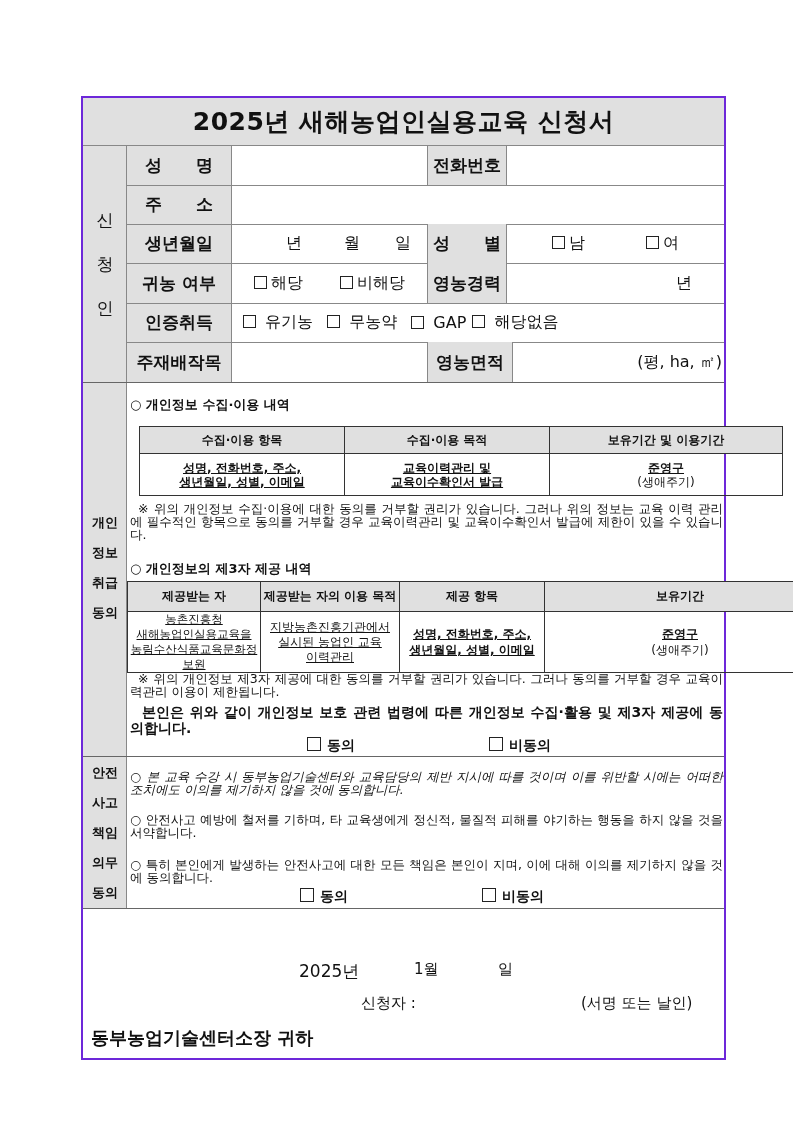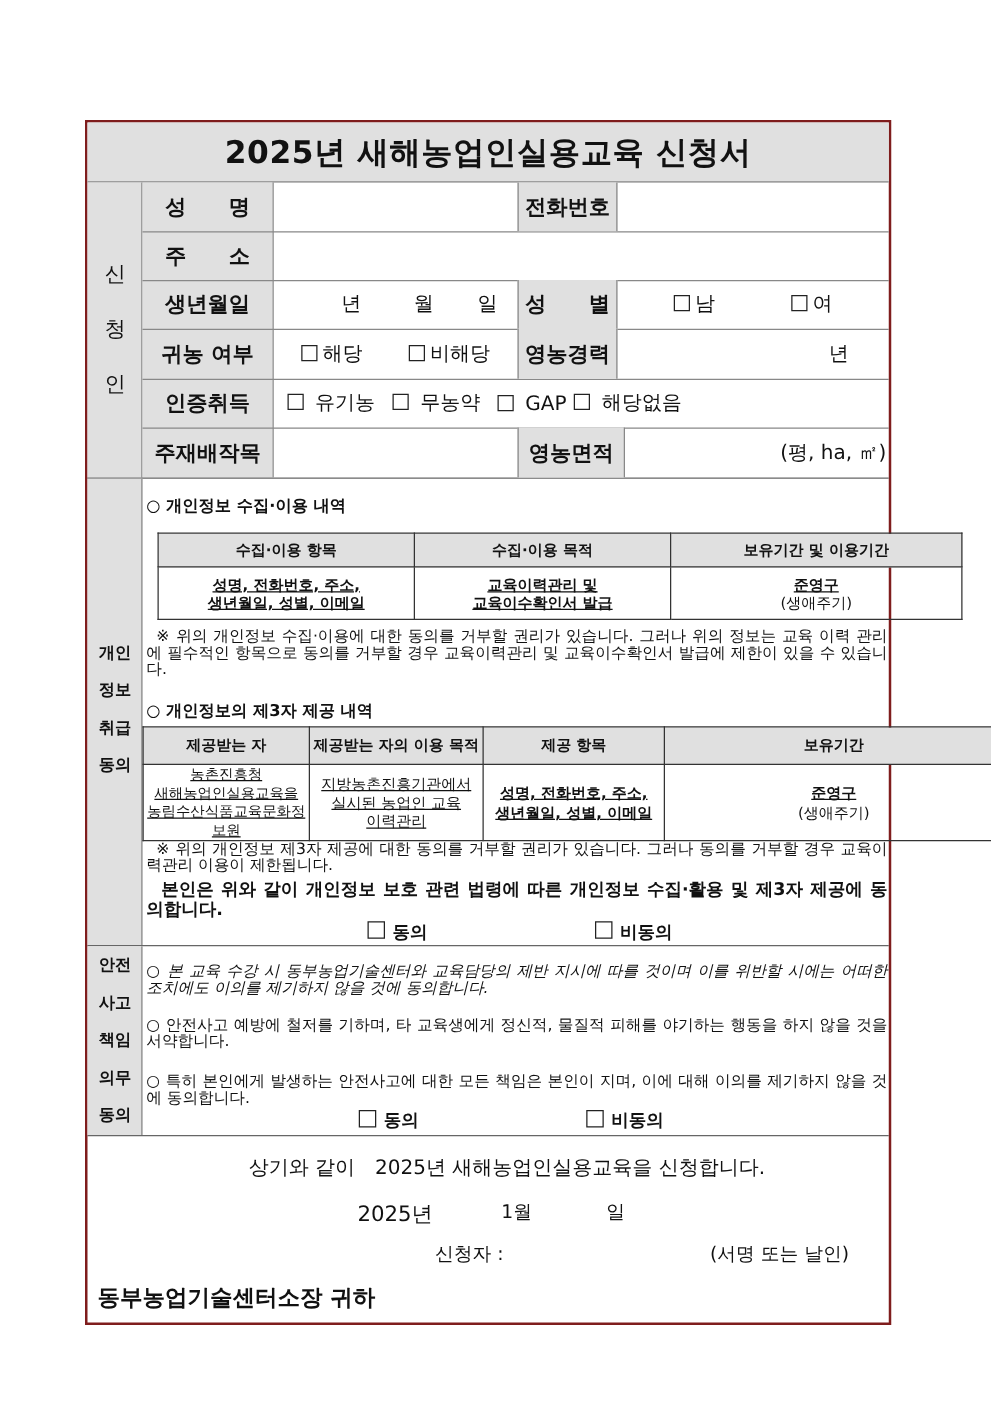--- a/index.html
+++ b/index.html
@@ -1,17 +1,17 @@
 <!DOCTYPE html>
 <html><head>
 <meta charset="utf-8">
 <style>
   html, body { margin:0; padding:0; background:#ffffff; }
   body { width:793px; height:1121px; position:relative; font-family:"DejaVu Sans", sans-serif; color:#111; }
-  .form { position:absolute; left:68px; top:96px; width:645px; height:964px; border:2px solid #7f1d1d; box-sizing:border-box; }
+  .form { position:absolute; left:81px; top:96px; width:645px; height:964px; border:2px solid #6d28d9; box-sizing:border-box; }
   .abs { position:absolute; box-sizing:border-box; }
   .gray { background:#e0e0e0; }
   .title { left:0; top:0; width:641px; height:48px; border-bottom:1.5px solid #888; display:flex; align-items:center; justify-content:center; font-size:25px; font-weight:bold; letter-spacing:0.5px; }
   .vline { position:absolute; background:#888; width:1px; }
   .hline { position:absolute; background:#888; height:1px; }
   .cell { position:absolute; display:flex; align-items:center; box-sizing:border-box; font-size:16px; }
   .lbl { font-weight:bold; font-size:17px; justify-content:center; }
   .side { position:absolute; display:flex; flex-direction:column; align-items:center; justify-content:center; font-weight:bold; font-size:13px; line-height:30px; }
   .sec { font-size:13px; font-weight:bold; position:absolute; }
   table.t { position:absolute; border-collapse:collapse; font-size:12px; }
@@ -176,21 +176,20 @@
 
   <div class="note" style="left:47px;top:672px;width:593px;font-style:italic;">○ 본 교육 수강 시 동부농업기술센터와 교육담당의 제반 지시에 따를 것이며 이를 위반할 시에는 어떠한 조치에도 이의를 제기하지 않을 것에 동의합니다.</div>
   <div class="note" style="left:47px;top:715px;width:593px;">○ 안전사고 예방에 철저를 기하며, 타 교육생에게 정신적, 물질적 피해를 야기하는 행동을 하지 않을 것을 서약합니다.</div>
   <div class="note" style="left:47px;top:760px;width:593px;">○ 특히 본인에게 발생하는 안전사고에 대한 모든 책임은 본인이 지며, 이에 대해 이의를 제기하지 않을 것에 동의합니다.</div>
 
   <div class="abs b" style="left:217px;top:790px;font-size:14px;"><span class="chkb"></span><span>동의</span></div>
   <div class="abs b" style="left:399px;top:790px;font-size:14px;"><span class="chkb"></span><span>비동의</span></div>
 
   <div class="hline" style="left:0;top:810px;width:641px;background:#666;"></div>
 
-  <div class="abs" style="left:0;top:826px;width:641px;text-align:center;font-size:16px;padding-left:30px;">상기와 같이　2025년 새해농업인실용교육을 신청합니다.</div>
   <div class="abs" style="left:216px;top:862px;font-size:17px;text-align:right;">2025년</div>
   <div class="abs" style="left:331px;top:862px;font-size:15px;">1월</div>
   <div class="abs" style="left:415px;top:862px;font-size:15px;">일</div>
   <div class="abs" style="left:278px;top:896px;font-size:15px;">신청자 :</div>
   <div class="abs" style="left:360px;top:892px;width:130px;height:22px;"></div>
   <div class="abs" style="left:498px;top:896px;font-size:15px;">(서명 또는 날인)</div>
   <div class="abs b" style="left:8px;top:928px;font-size:18px;">동부농업기술센터소장 귀하</div>
 </div>
 
 </body></html>

